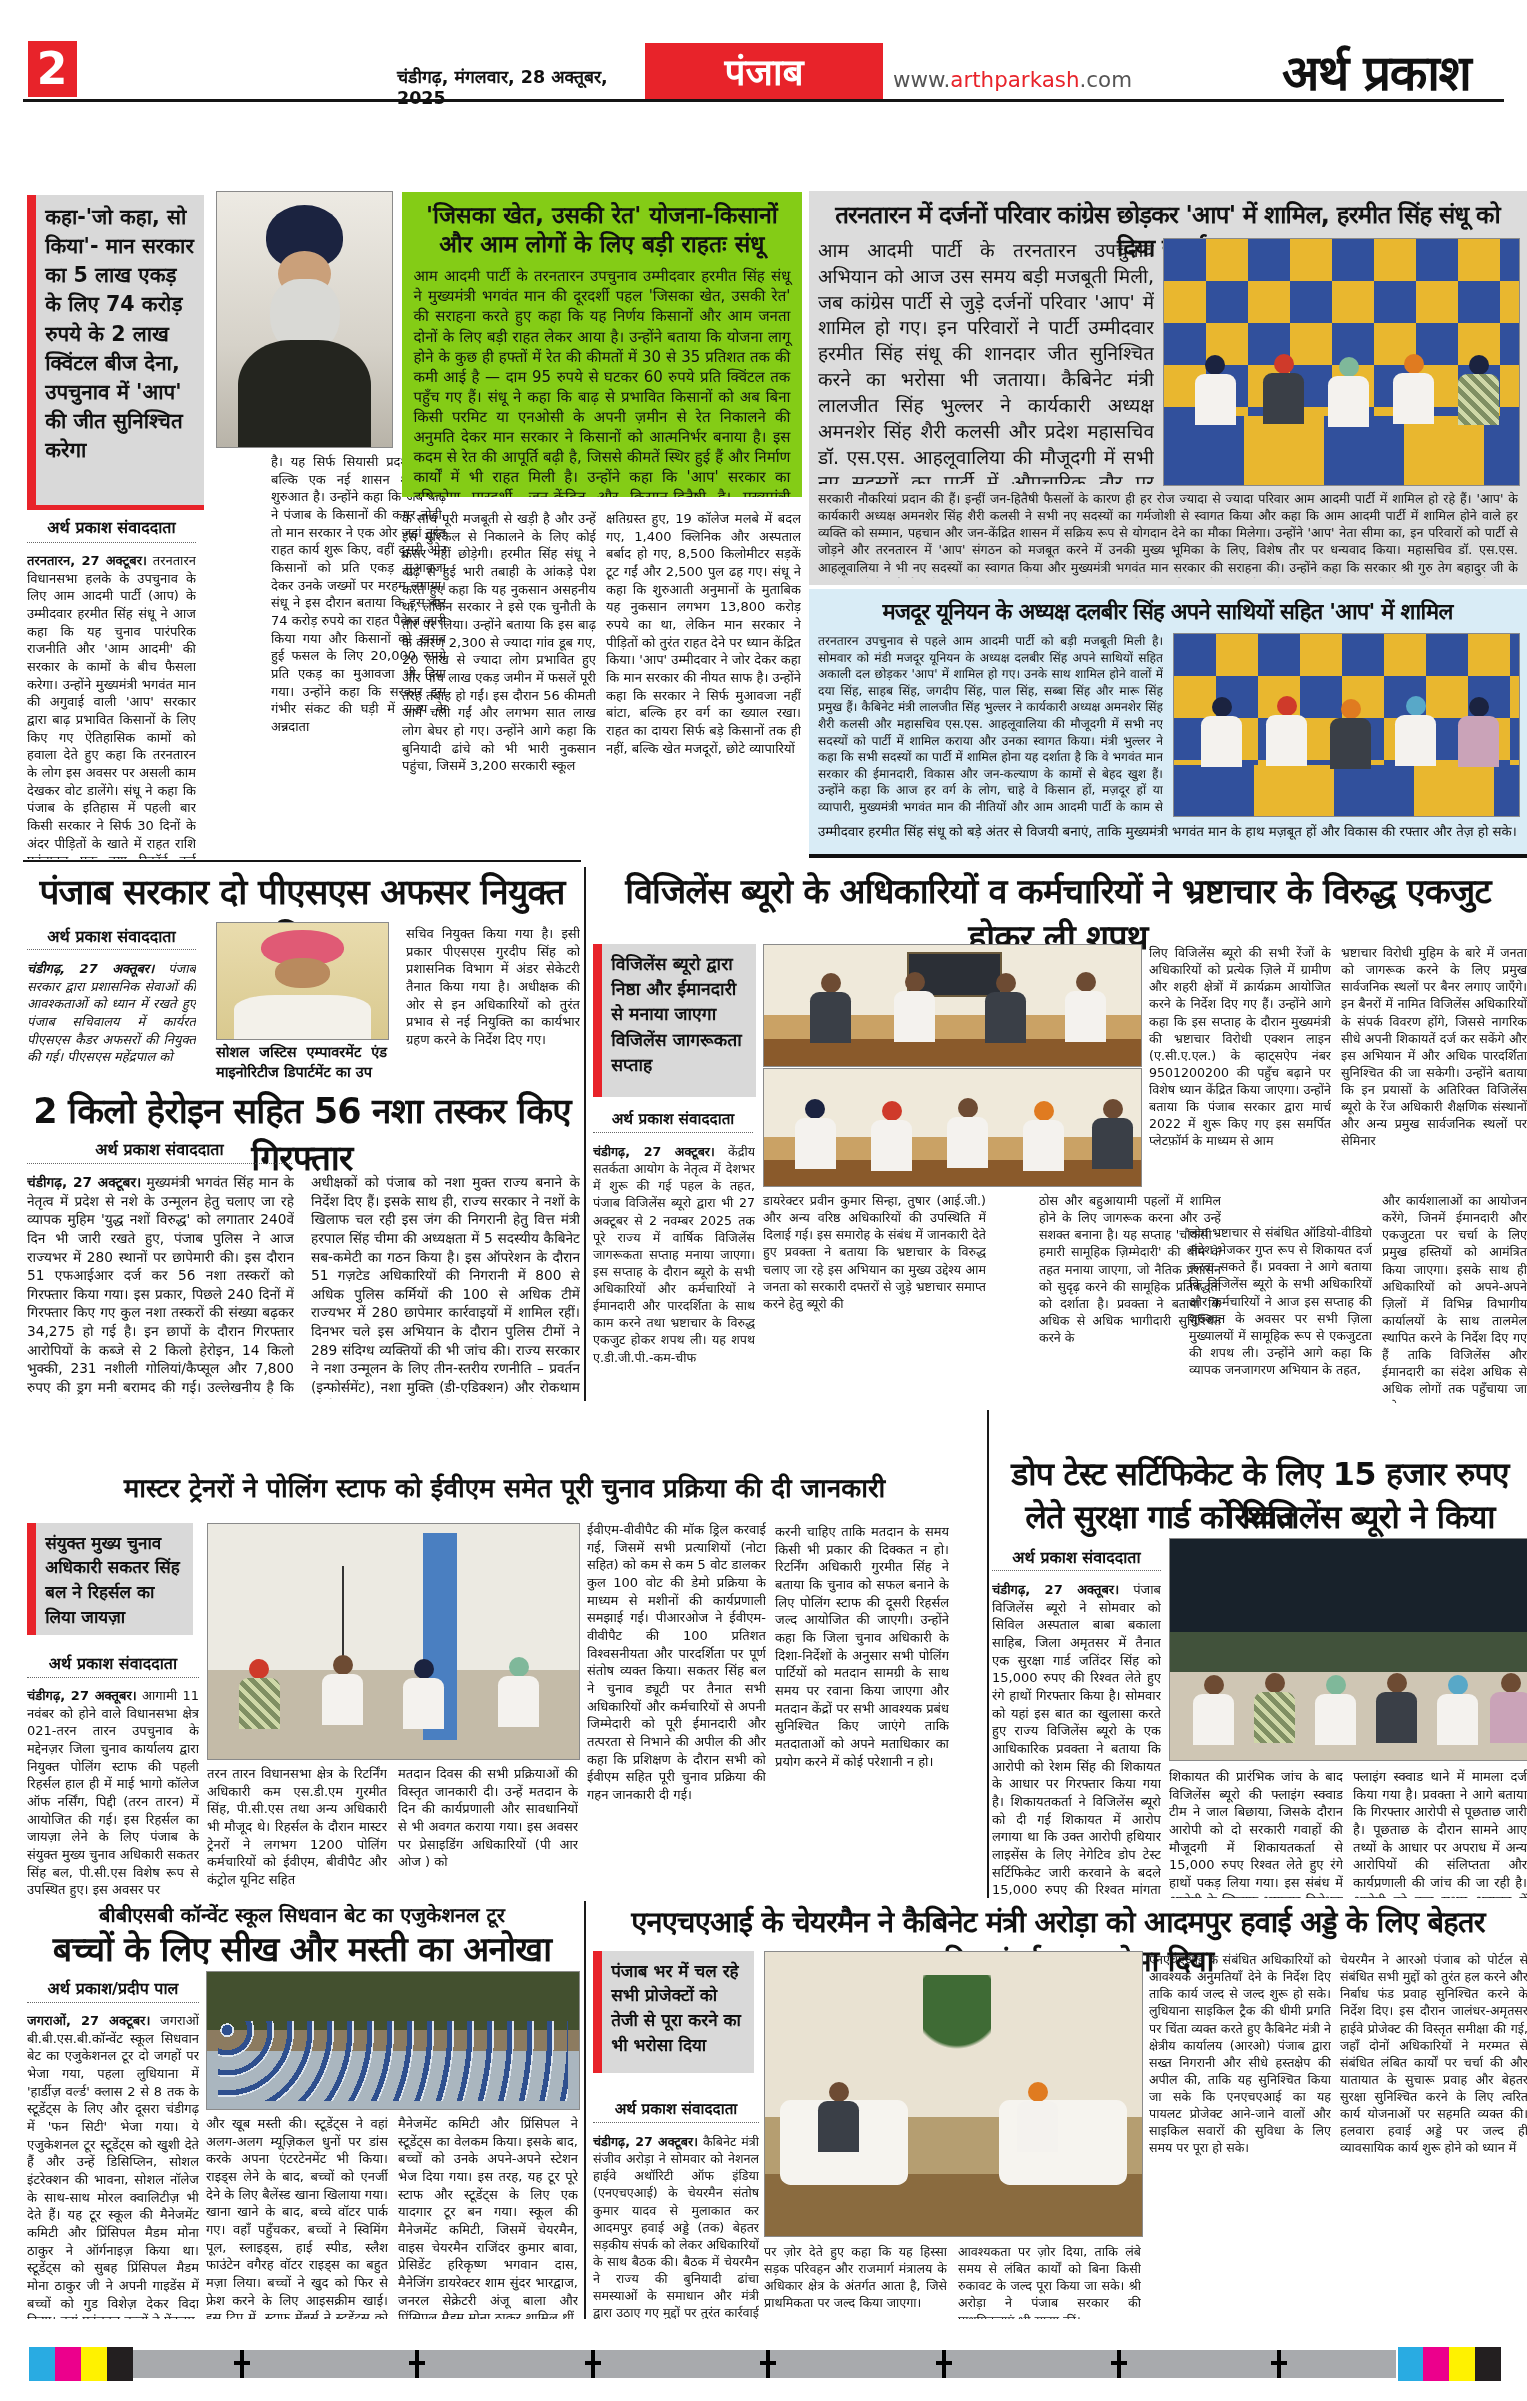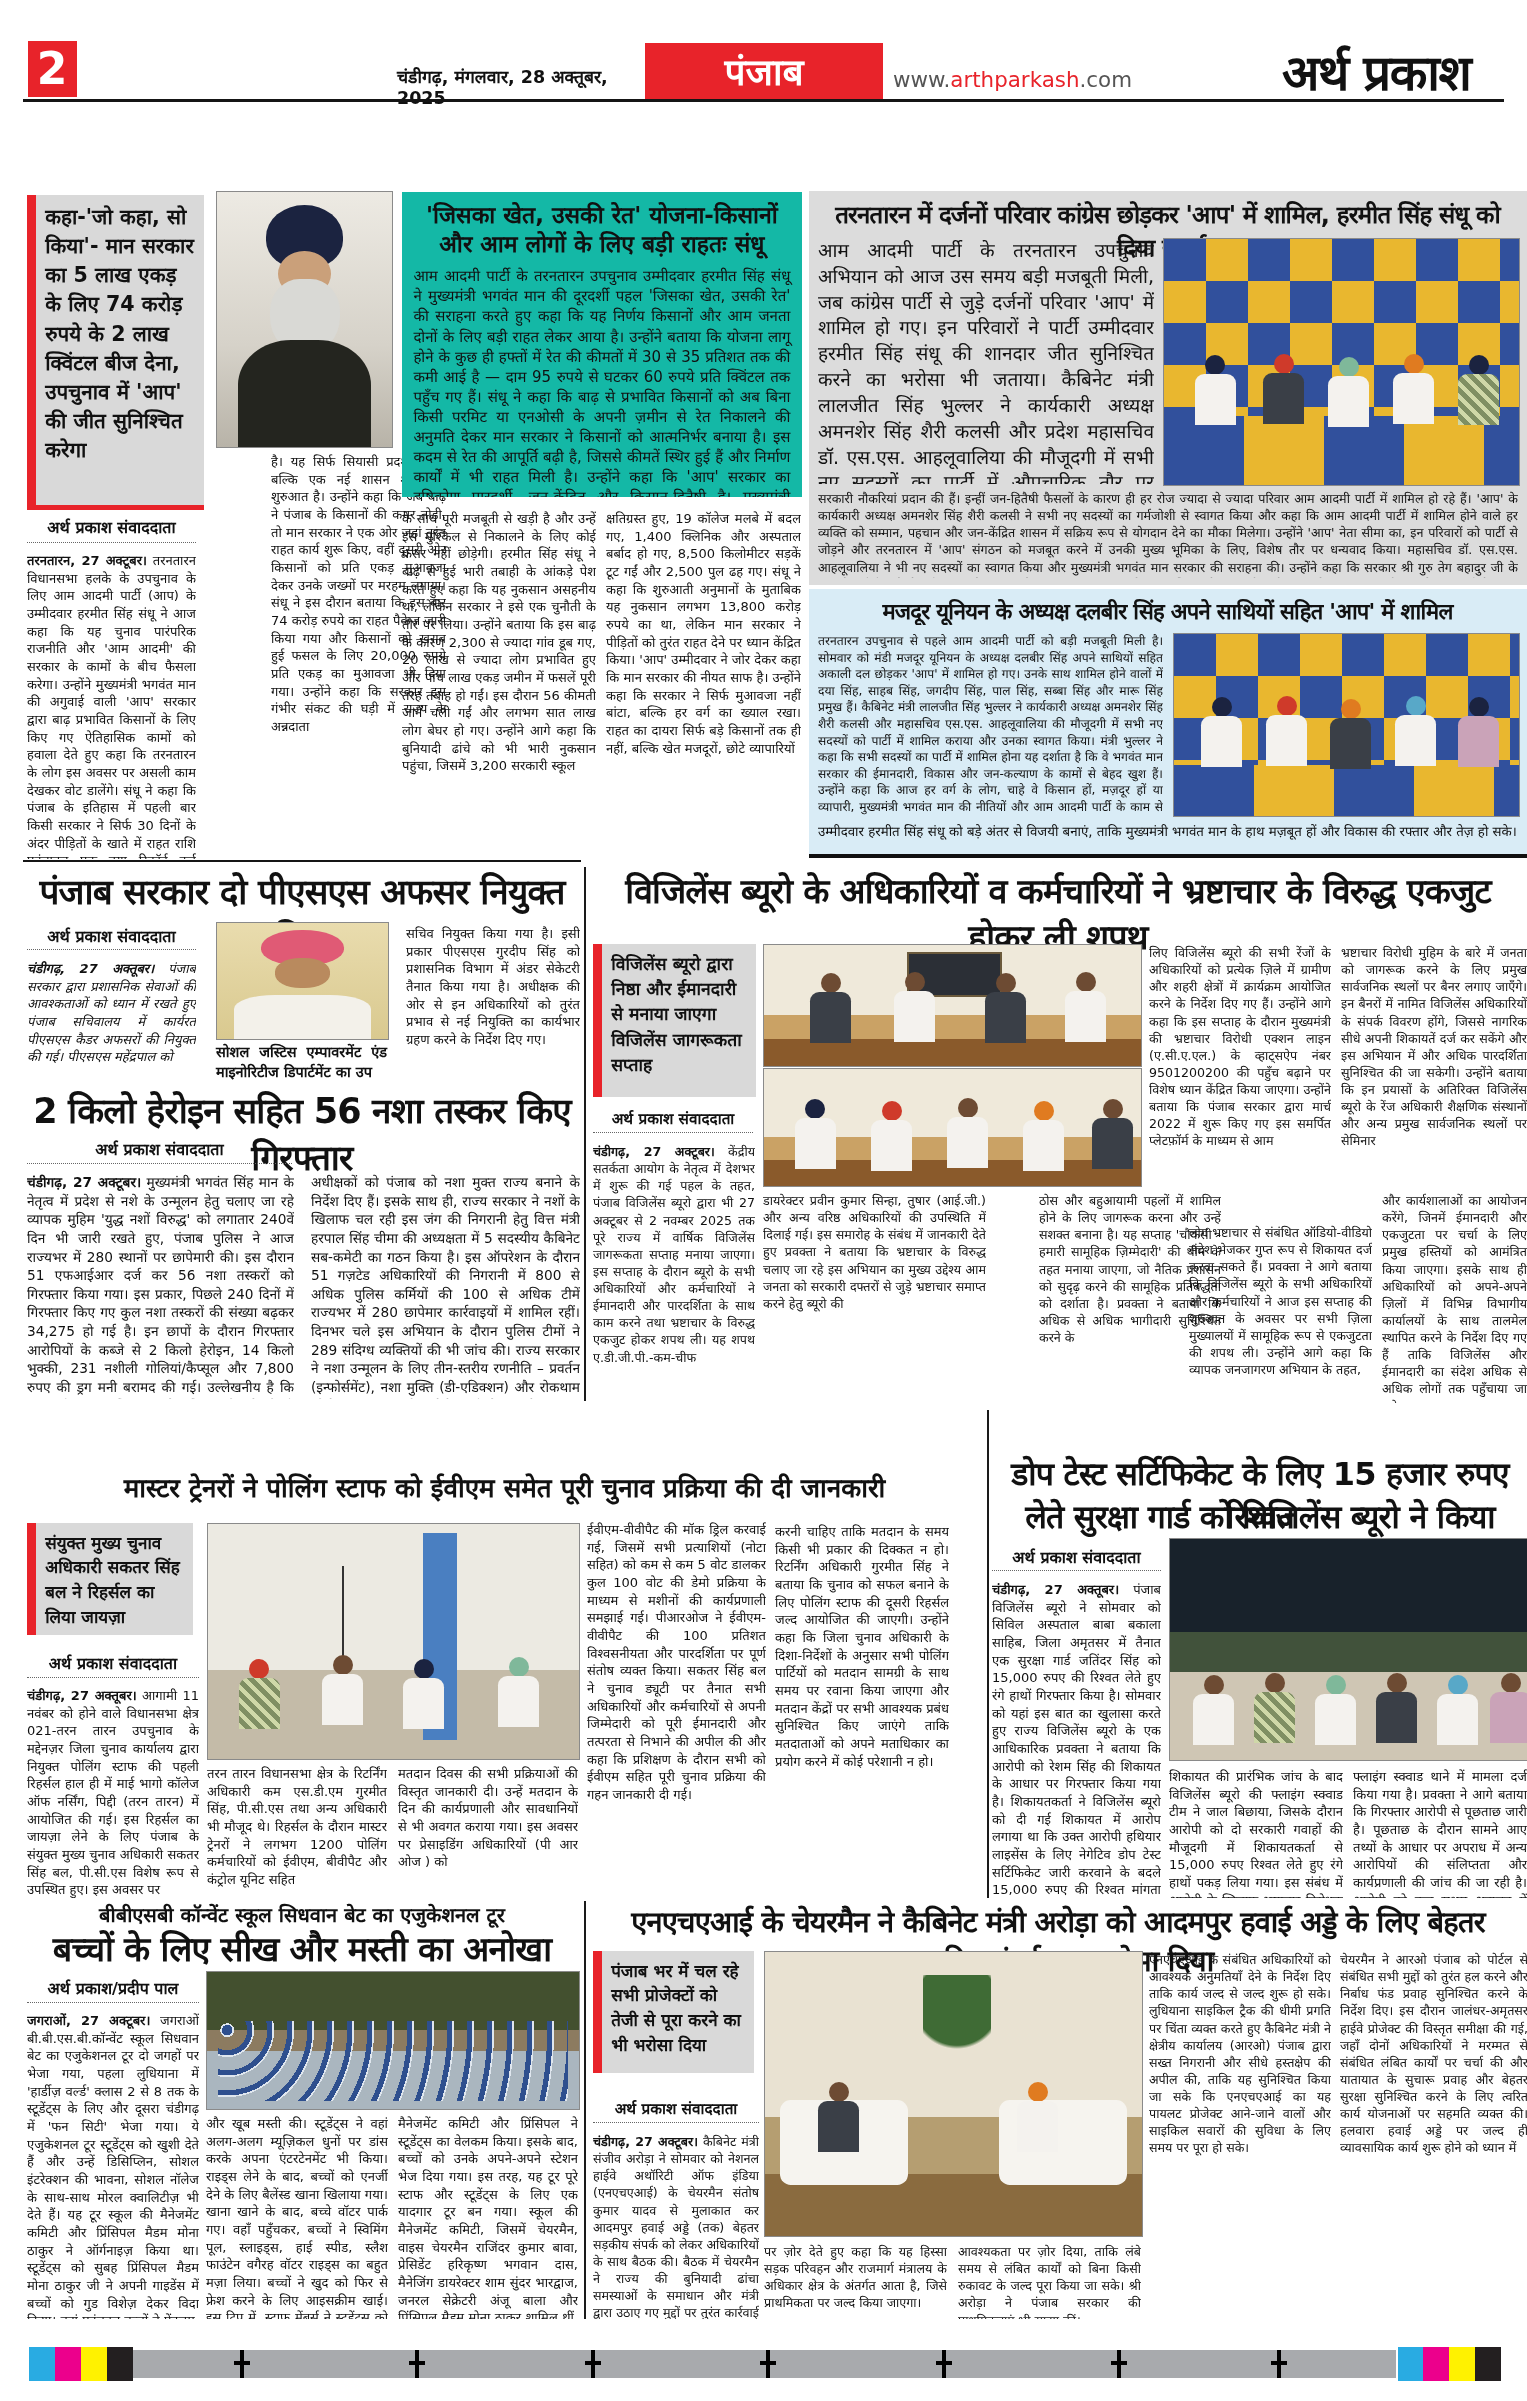--- a/index.html
+++ b/index.html
@@ -29,21 +29,21 @@
     font-weight:700;overflow:hidden;}
   .vrule{width:1.5px;background:#1a1a1a;}
   .sechead{font-weight:800;text-align:center;letter-spacing:-0.8px;overflow:hidden;}
   
   #lead-highlight{left:27px;top:195px;width:153px;height:296px;font-size:20.6px;line-height:1.42;
     border-bottom:5.3px solid #e8232a;}
   #lead-byline{left:27px;top:516px;width:169px;}
   #lead-rule1{left:27px;top:542px;width:169px;}
   #lead-col1{left:27px;top:552px;width:169px;height:307px;}
   #lead-col2{left:228px;top:453px;width:175px;height:406px;margin-left:43px;}
-  #pink-box{left:402px;top:192px;width:377px;height:287px;background:#14b8a6;padding:9.2px 11.4px;overflow:hidden;}
+  #pink-box{left:402px;top:192px;width:377px;height:287px;background:#84cc16;padding:9.2px 11.4px;overflow:hidden;}
   #pink-box h2{margin:0 0 7.6px 0;font-size:23px;line-height:1.25;text-align:center;}
   #pink-box .pb{font-size:15px;line-height:1.34;text-align:justify;}
   #lead-col3{left:402px;top:510px;width:194px;height:349px;}
   #lead-col4{left:606px;top:510px;width:195px;height:349px;}
   
   #gray-panel{left:809px;top:191px;width:719px;height:394px;background:#dcdcdc;}
   #gp-head{left:816px;top:197px;width:703px;font-size:24px;}
   #gp-col1{left:818px;top:238px;width:336px;height:246px;font-size:19px;}
   #gp-bottom{left:818px;top:490px;width:700px;height:88px;font-size:12.6px;}
   

